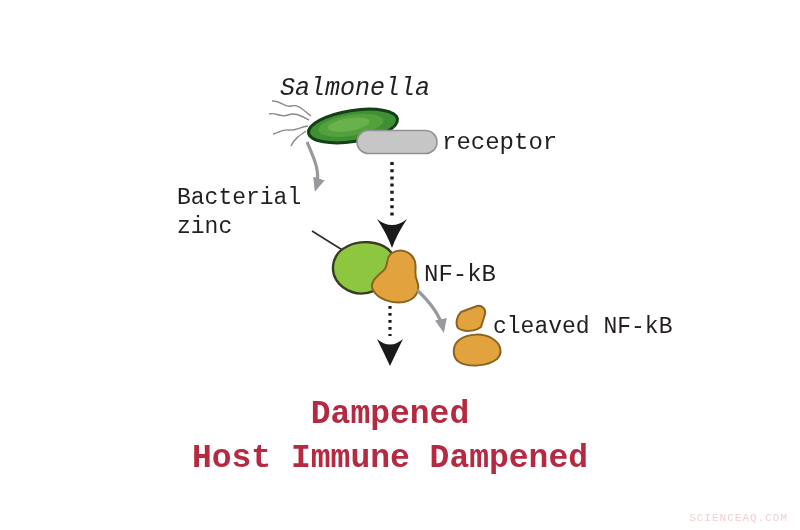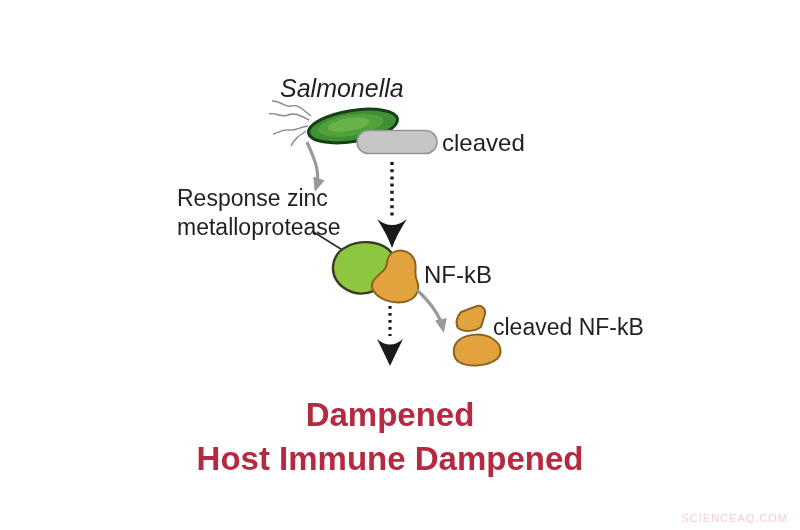--- a/index.html
+++ b/index.html
@@ -1,18 +1,18 @@
 <!DOCTYPE html>
 <html><head>
 <meta charset="utf-8">
 <style>
   html,body{margin:0;padding:0;background:#fff;}
   #canvas{
     position:relative;width:800px;height:530px;background:#ffffff;overflow:hidden;
-    font-family:Liberation Sans, sans-serif;color:#231f20;
+    font-family:Liberation Mono, monospace;color:#231f20;
   }
   #diagram-svg{position:absolute;left:0;top:0;}
   .lbl{position:absolute;white-space:nowrap;color:#231f20;}
   .lbl-salmonella{left:280px;top:74px;font-size:25px;font-style:italic;}
   .lbl-receptor{left:442px;top:129px;font-size:24px;}
   .lbl-protease{left:177px;top:184px;font-size:23px;line-height:29px;white-space:normal;width:170px;}
   .lbl-nfkb{left:424px;top:261px;font-size:24px;}
   .lbl-cleaved{left:493px;top:314px;font-size:23px;}
   .title-block{
     position:absolute;left:0;top:372px;width:780px;text-align:center;
@@ -72,25 +72,24 @@
     </g>
 
     <g>
       <line x1="390" y1="306" x2="390" y2="336" stroke-width="3.2" stroke-dasharray="2.8 4.2" stroke="#1a1a1a"></line>
       <path d="M377,339 Q390,350 403,339 Q396,353 390,366 Q384,353 377,339 Z" fill="#1a1a1a"></path>
     </g>
   </svg>
 
   <div class="lbl lbl-salmonella">Salmonella</div>
 
-  <div class="lbl lbl-receptor">cleaved</div>
+  <div class="lbl lbl-receptor">receptor</div>
 
   <div class="lbl lbl-protease">
-    <div>Response zinc</div>
-    <div>metalloprotease</div>
+    <div>Bacterial zinc</div>
   </div>
 
   <div class="lbl lbl-cleaved">cleaved NF-kB</div>
 
   <div class="lbl lbl-nfkb">NF-kB</div>
 
   <div class="title-block">
     <div>Dampened</div>
     <div>Host Immune Dampened</div>
   </div>

